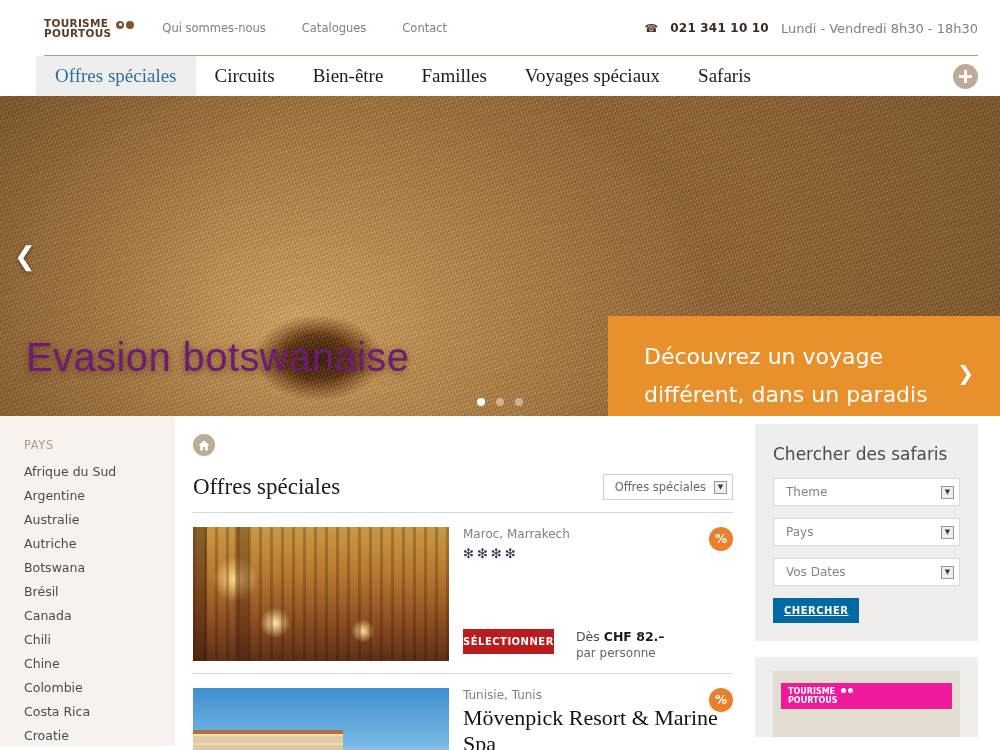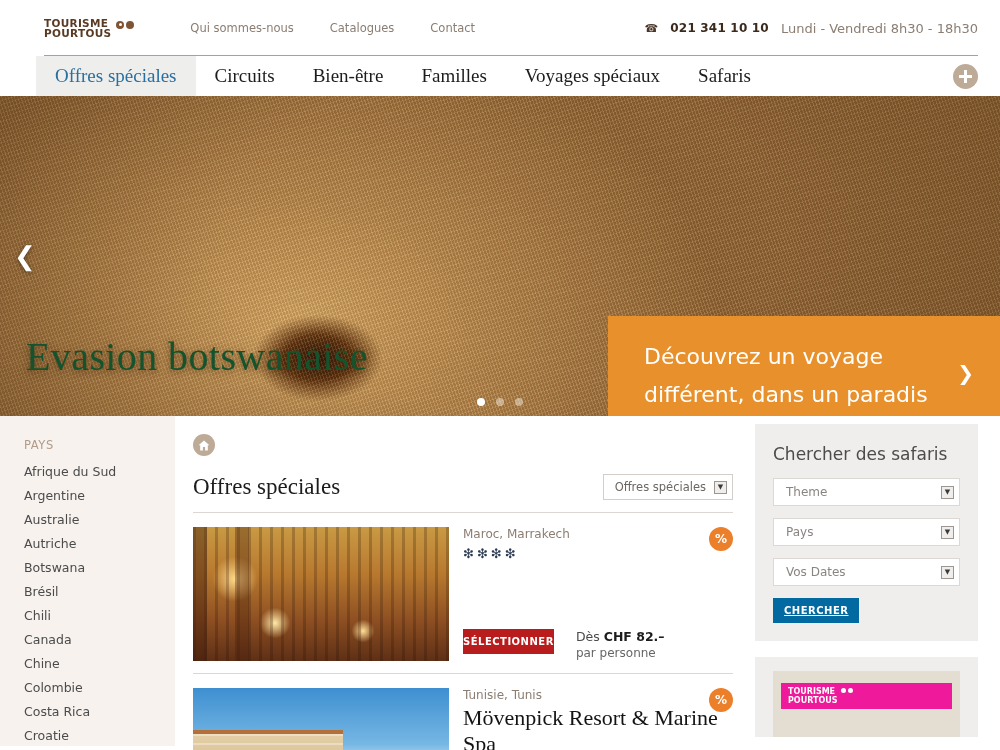--- a/index.html
+++ b/index.html
@@ -32,21 +32,21 @@
   .logo-dots i {
     display: block; width: 8px; height: 8px; border-radius: 50%;
     background: #7d5434;
   }
   .logo-dots i.ring { background: #7d5434; position: relative; }
   .logo-dots i.ring::after {
     content: ""; position: absolute; left: 2.5px; top: 2.5px;
     width: 3px; height: 3px; border-radius: 50%; background: #fff;
   }
 
-  .toplinks { display: flex; gap: 36px; margin-left: 56px; }
+  .toplinks { display: flex; gap: 36px; margin-left: 28px; }
   .toplinks a {
     font-size: 11.5px; color: #8b7d72; text-decoration: none;
     font-family: "DejaVu Sans", sans-serif;
   }
 
   .topright {
     margin-left: auto; display: flex; align-items: center; gap: 12px;
     font-family: "DejaVu Sans", sans-serif;
   }
   .phone-icon { font-size: 11px; color: #4a3526; }
@@ -117,23 +117,23 @@
       repeating-linear-gradient(-18deg, rgba(255,235,200,.10) 0 1px, rgba(70,42,14,.10) 1px 4px);
     opacity: .85;
   }
   .hero-vignette {
     position: absolute; inset: 0;
     background: radial-gradient(ellipse 700px 420px at 50% 45%, rgba(0,0,0,0) 40%, rgba(60,35,10,.30) 100%);
   }
 
   .hero-title {
     position: absolute; left: 26px; bottom: 36px;
-    font-family: Liberation Serif, serif;
+    font-family: Liberation Sans, sans-serif;
     font-size: 40px;
-    color: #14532d;
+    color: #701a75;
     text-shadow: 0 2px 7px rgba(50,25,0,.55);
     letter-spacing: .4px;
   }
   .hero-arrow-left {
     position: absolute; left: 14px; top: 50%; transform: translateY(-50%);
     color: #fff; font-size: 26px; line-height: 1;
     text-shadow: 0 1px 4px rgba(0,0,0,.5);
     cursor: pointer; user-select: none;
   }
   .hero-dots {
@@ -432,22 +432,22 @@
 
   <aside class="sidebar-left">
     <div class="pays-head">PAYS</div>
     <ul class="pays-list">
       <li>Afrique du Sud</li>
       <li>Argentine</li>
       <li>Australie</li>
       <li>Autriche</li>
       <li>Botswana</li>
       <li>Brésil</li>
+      <li>Canada</li>
       <li>Chili</li>
-      <li>Canada</li>
       <li>Chine</li>
       <li>Colombie</li>
       <li>Costa Rica</li>
       <li>Croatie</li>
       <li>Cuba</li>
     </ul>
   </aside>
 
   <main class="main">
     <div class="home-icon">

